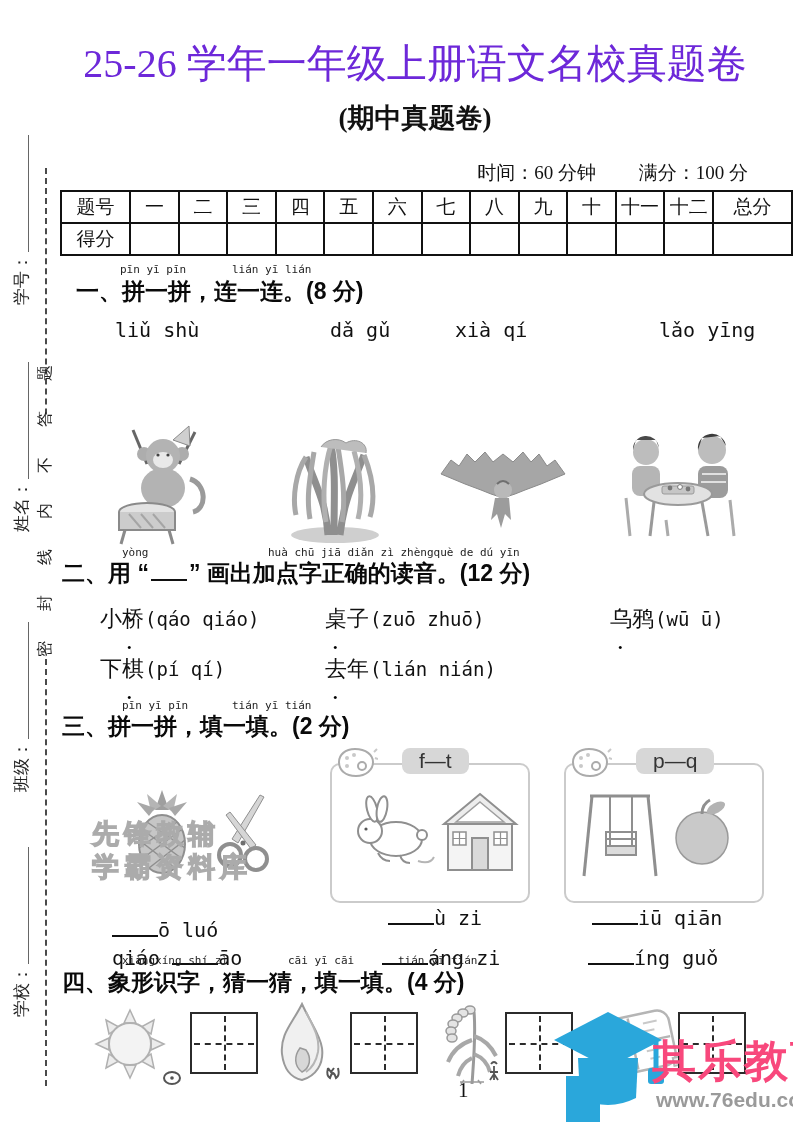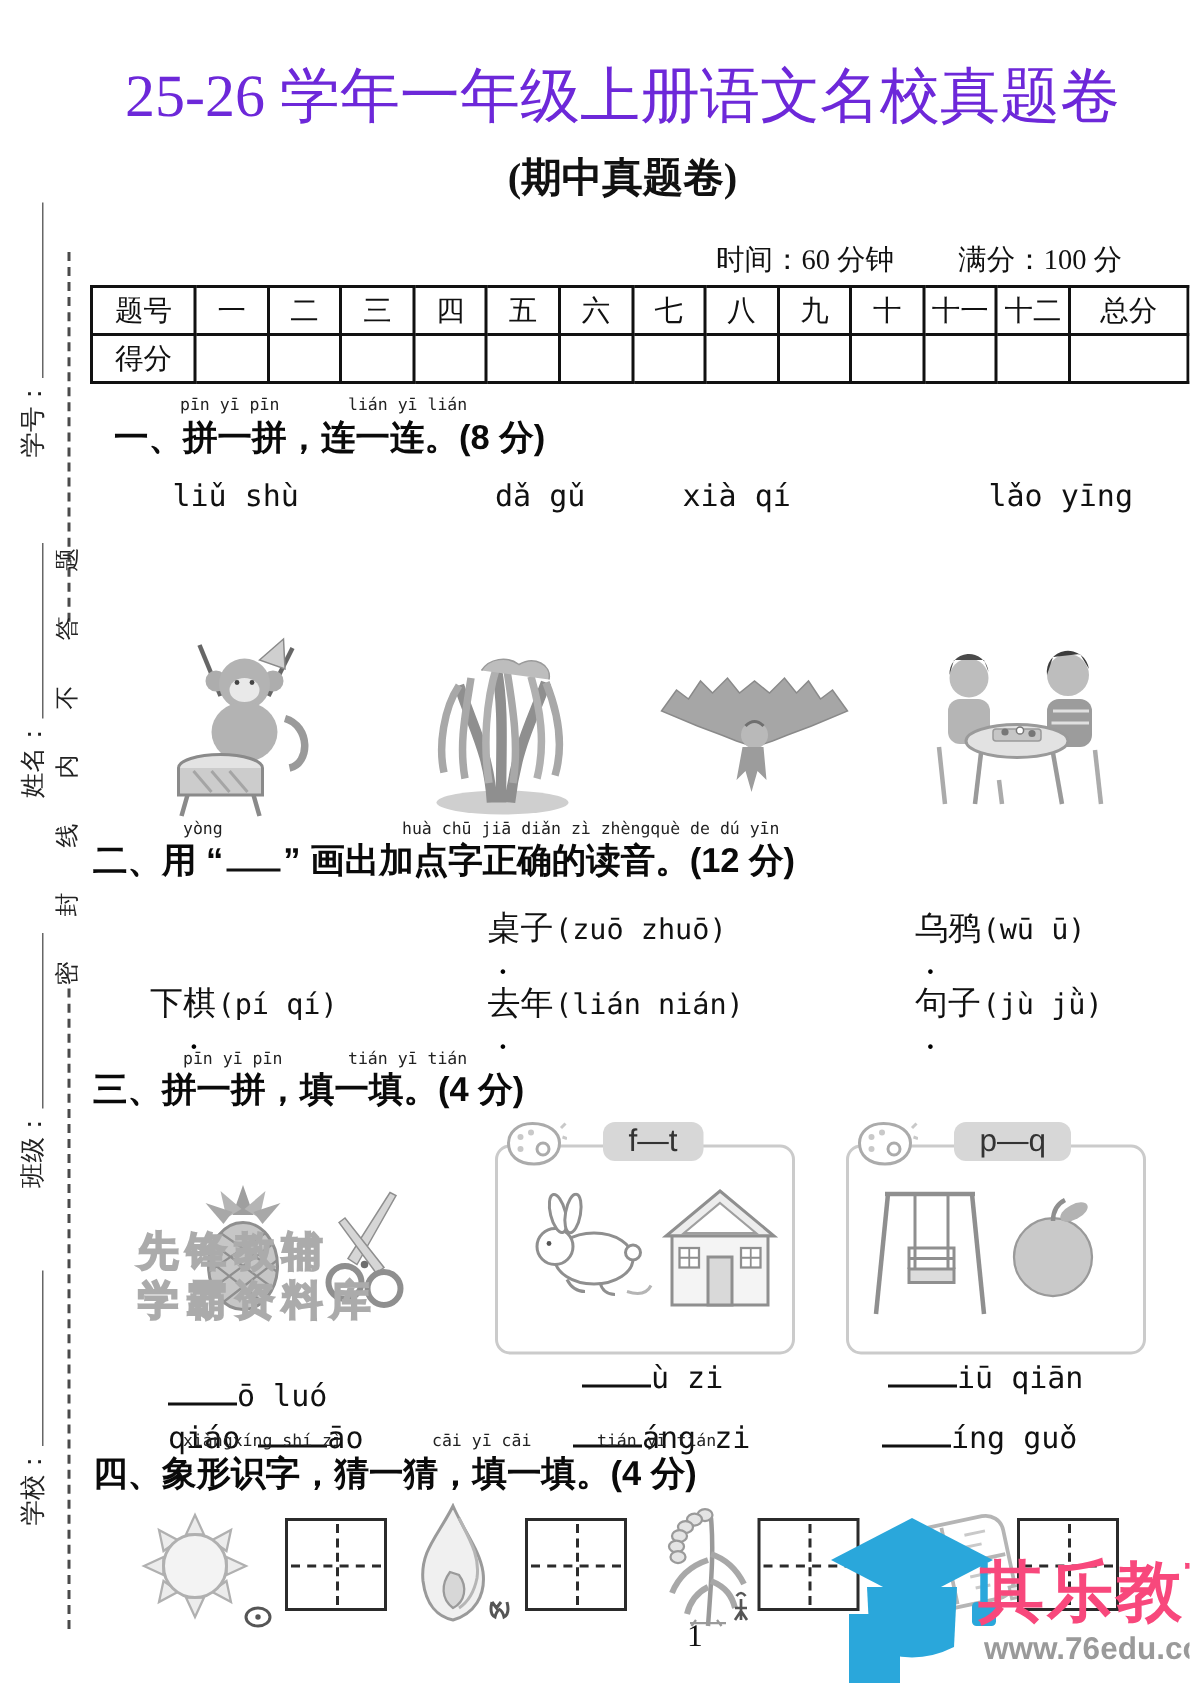--- a/index.html
+++ b/index.html
@@ -214,44 +214,44 @@
       <path d="M114,72 L118,108" stroke="#ababab" stroke-width="3" fill="none"></path>
     </svg>
   </div>
 
   <div class="py" style="left:122px;top:546px;">yòng</div>
   <div class="py" style="left:268px;top:546px;">huà chū jiā diǎn zì zhèngquè de dú yīn</div>
   <div class="sec-title" style="left:62px;top:558px;">
     <span>二、用 “</span><span class="blank-q"></span><span>” 画出加点字正确的读音。(12 分)</span>
   </div>
 
+  <div class="du-item" style="left:100px;top:604px;">
+    <span>小桥</span><span class="opts">(qáo qiáo)</span>
+    <span class="dotmark dot-p2"></span>
+  </div>
   <div class="du-item" style="left:325px;top:604px;">
     <span>桌子</span><span class="opts">(zuō zhuō)</span>
     <span class="dotmark dot-p1"></span>
   </div>
   <div class="du-item" style="left:610px;top:604px;">
     <span>乌鸦</span><span class="opts">(wū ū)</span>
     <span class="dotmark dot-p1"></span>
   </div>
   <div class="du-item" style="left:100px;top:654px;">
     <span>下棋</span><span class="opts">(pí qí)</span>
     <span class="dotmark dot-p2"></span>
   </div>
   <div class="du-item" style="left:325px;top:654px;">
     <span>去年</span><span class="opts">(lián nián)</span>
     <span class="dotmark dot-p1"></span>
   </div>
-  <div class="du-item" style="left:610px;top:654px;">
-    <span>句子</span><span class="opts">(jù jǜ)</span>
-    <span class="dotmark dot-p1"></span>
-  </div>
 
   <div class="py" style="left:122px;top:699px;">pīn yī pīn</div>
   <div class="py" style="left:232px;top:699px;">tián yī tián</div>
-  <div class="sec-title" style="left:62px;top:711px;">三、拼一拼，填一填。(4 分)</div>
+  <div class="sec-title" style="left:62px;top:711px;">三、拼一拼，填一填。(2 分)</div>
 
   <div class="art" style="left:125px;top:788px;z-index:4;">
     <svg width="74" height="90" viewBox="0 0 74 90">
       <polygon points="37,2 30,22 44,22" fill="#9f9f9f"></polygon>
         <polygon points="22,6 26,24 36,18" fill="#b5b5b5"></polygon>
       <polygon points="52,6 48,24 38,18" fill="#b5b5b5"></polygon>
         <polygon points="12,14 24,28 30,20" fill="#a8a8a8"></polygon>
       <polygon points="62,14 50,28 44,20" fill="#a8a8a8"></polygon>
       <ellipse cx="37" cy="56" rx="23" ry="29" fill="#c6c6c6" stroke="#8f8f8f" stroke-width="2"></ellipse>
       <path d="M18,42 L56,70 M14,52 L50,80 M22,34 L60,60 M56,42 L18,70 M60,52 L24,80 M52,34 L14,60" stroke="#8f8f8f" stroke-width="1.5" fill="none"></path>

